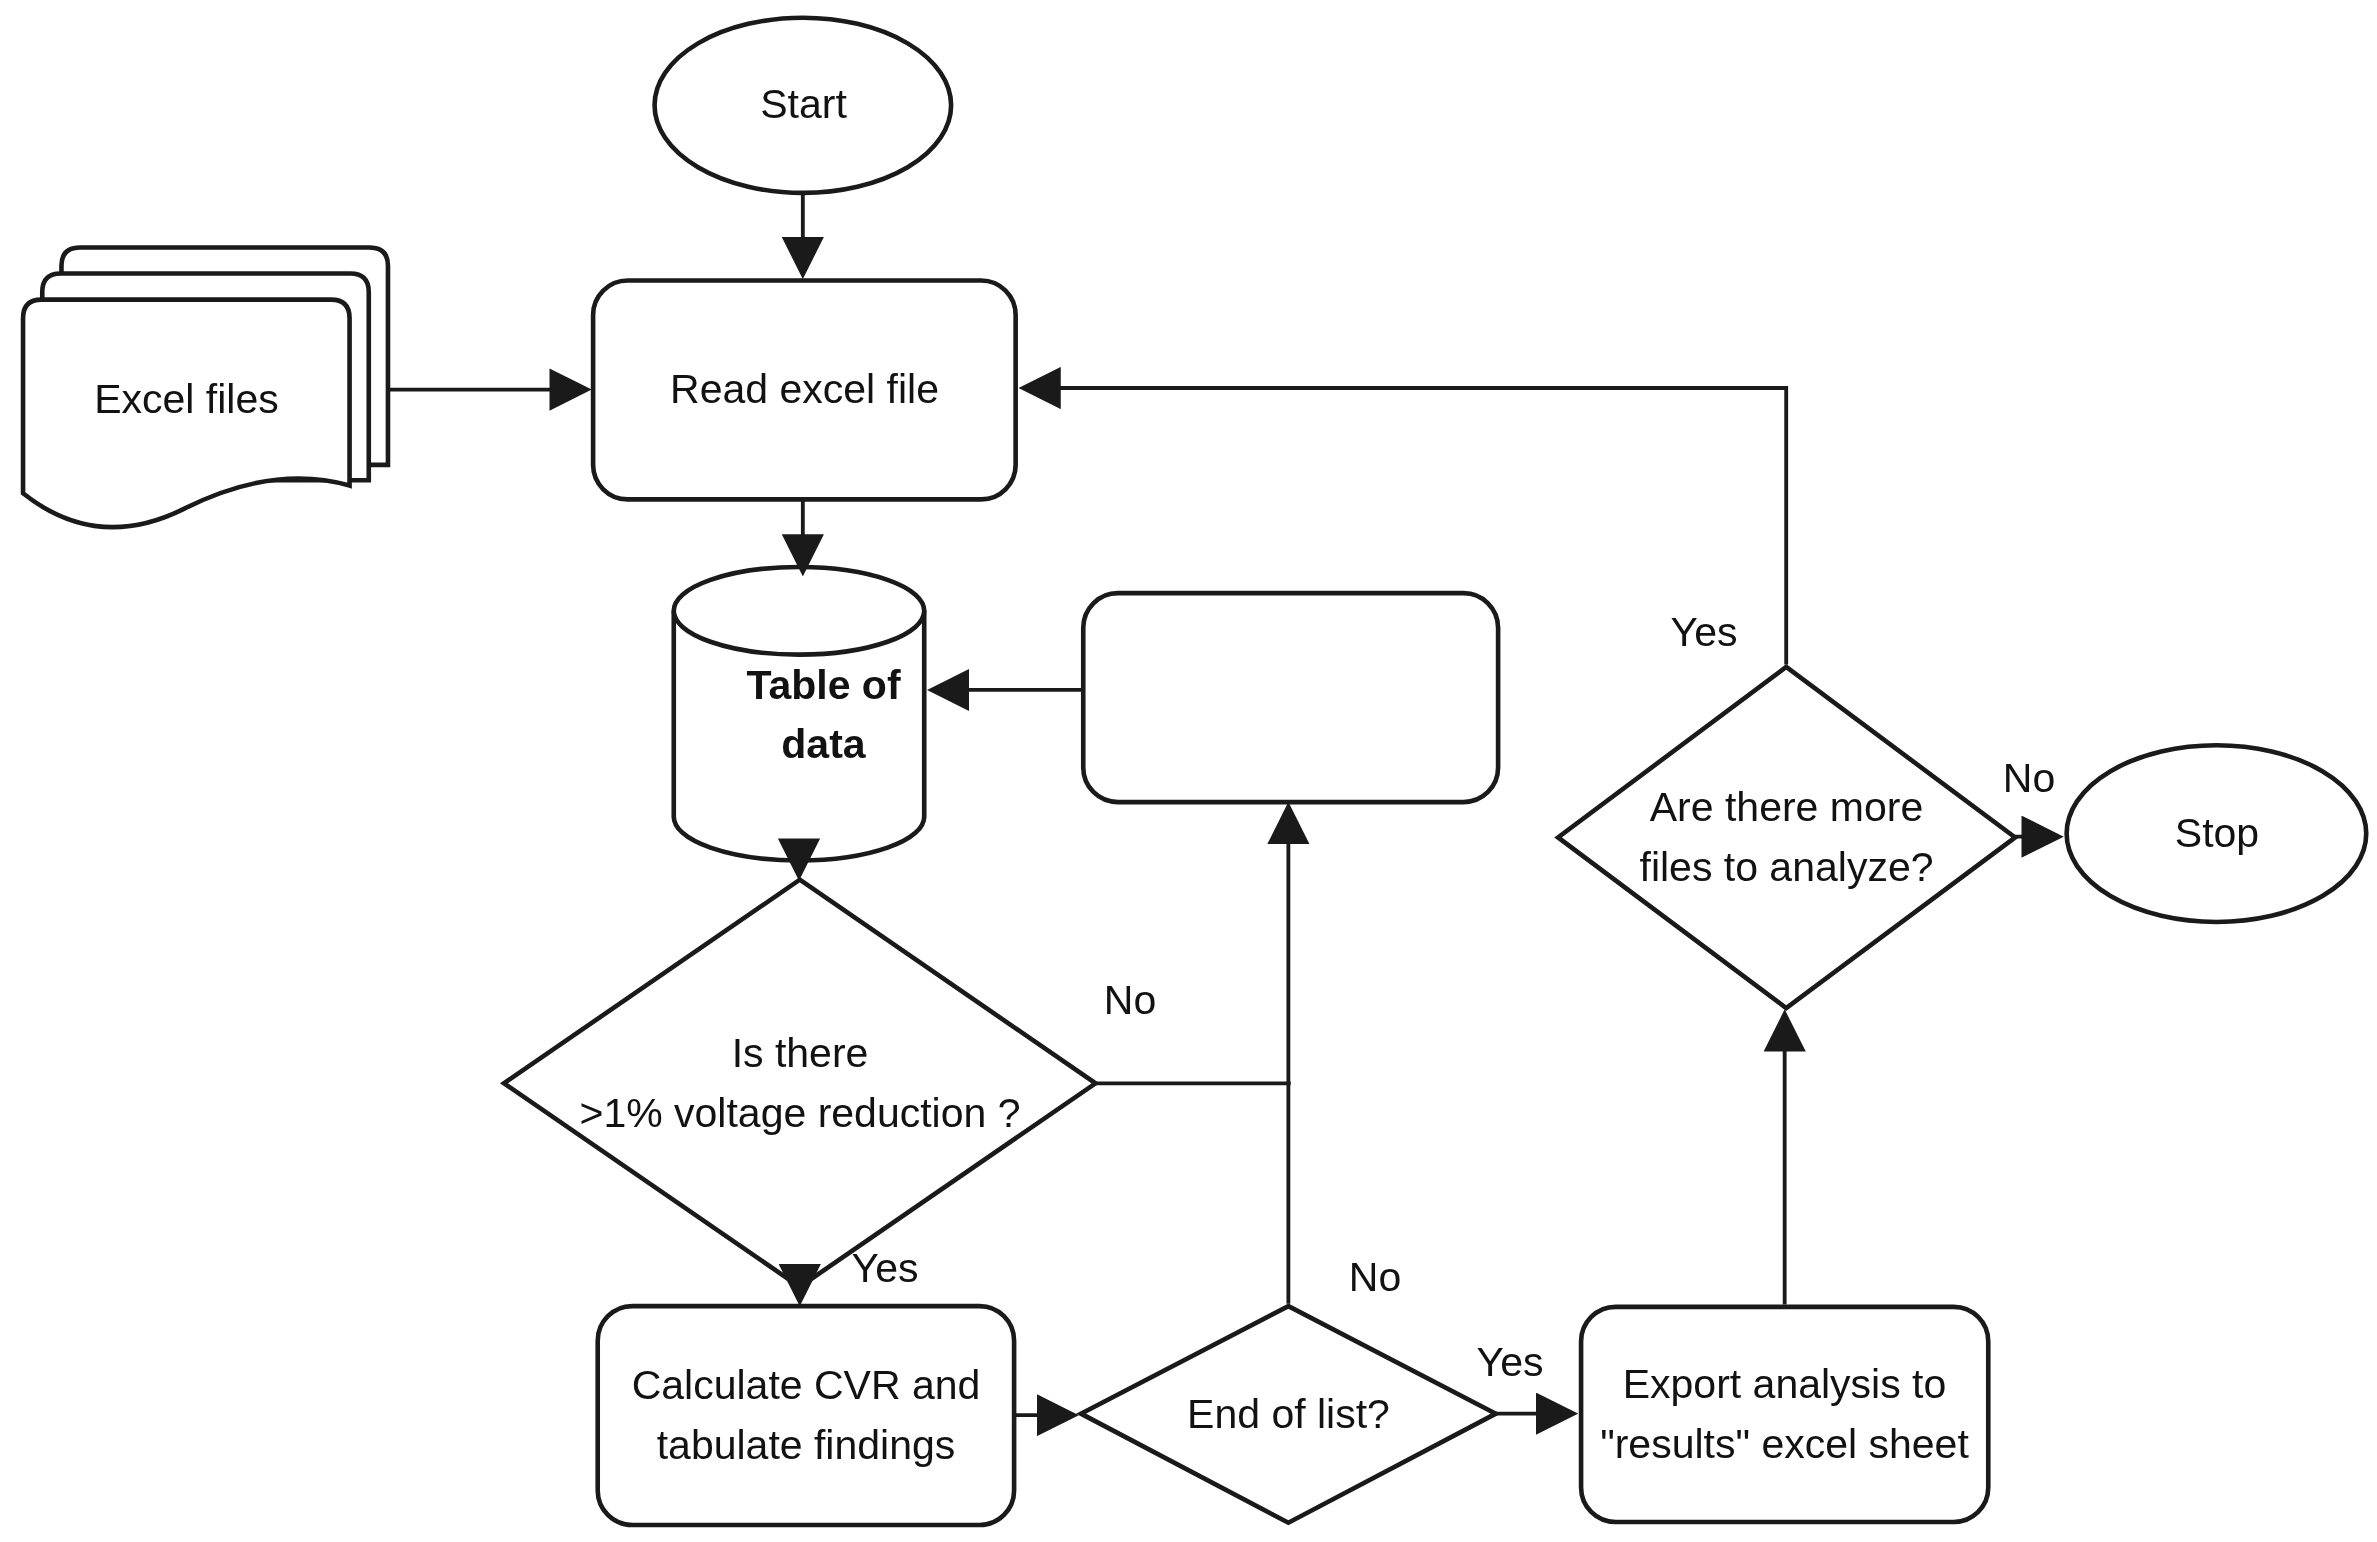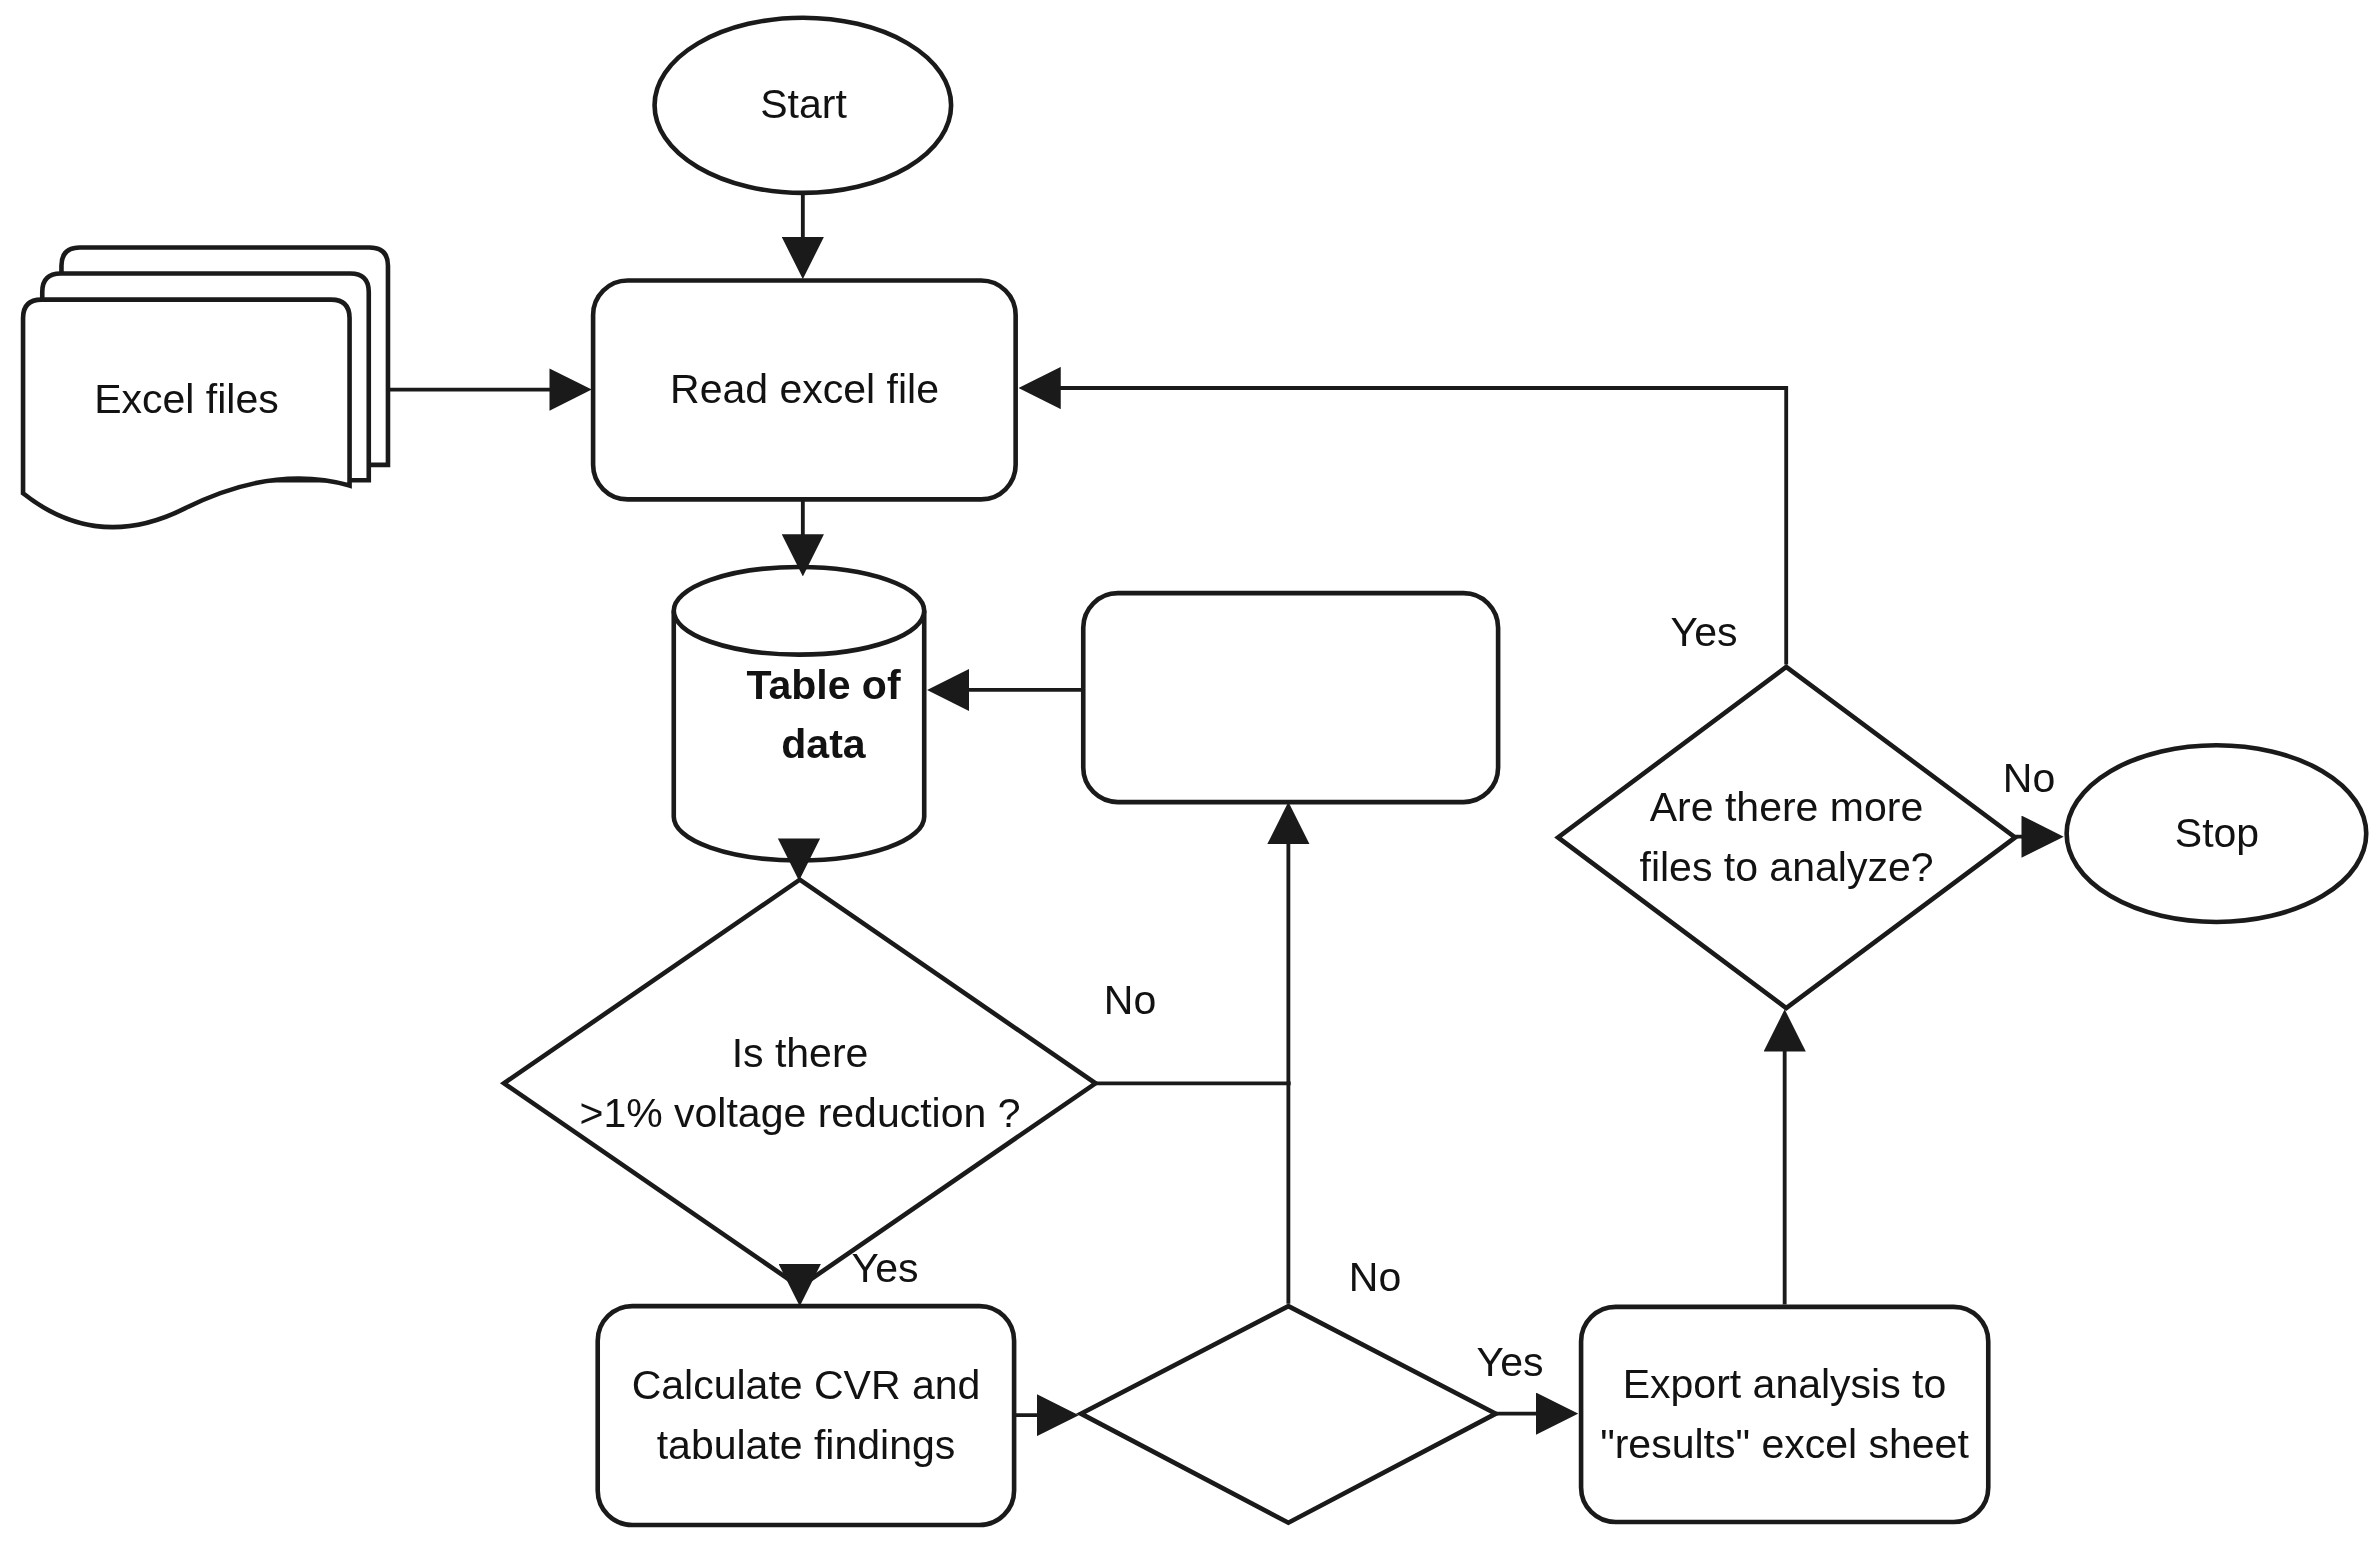--- a/index.html
+++ b/index.html
@@ -105,20 +105,21 @@
   <div class="node-label" style="left:698px;top:615px;width:251px;height:200px;font-weight:bold;">Table of
 data</div>
 
 
   <div class="node-label" style="left:504px;top:880px;width:592px;height:407px;">Is there
 &gt;1% voltage reduction ?</div>
 
   <div class="node-label" style="left:598px;top:1306px;width:416px;height:219px;">Calculate CVR and
 tabulate findings</div>
 
+  <div class="node-label" style="left:1081px;top:1306px;width:415px;height:217px;">End of list?</div>
 
   <div class="node-label" style="left:1558px;top:667px;width:457px;height:341px;">Are there more
 files to analyze?</div>
 
   <div class="node-label" style="left:1581px;top:1307px;width:407px;height:215px;">Export analysis to
 "results" excel sheet</div>
 
   <div class="node-label" style="left:2067px;top:745px;width:300px;height:177px;">Stop</div>
 
   <div class="edge-label" style="left:1130px;top:1000px;">No</div>

